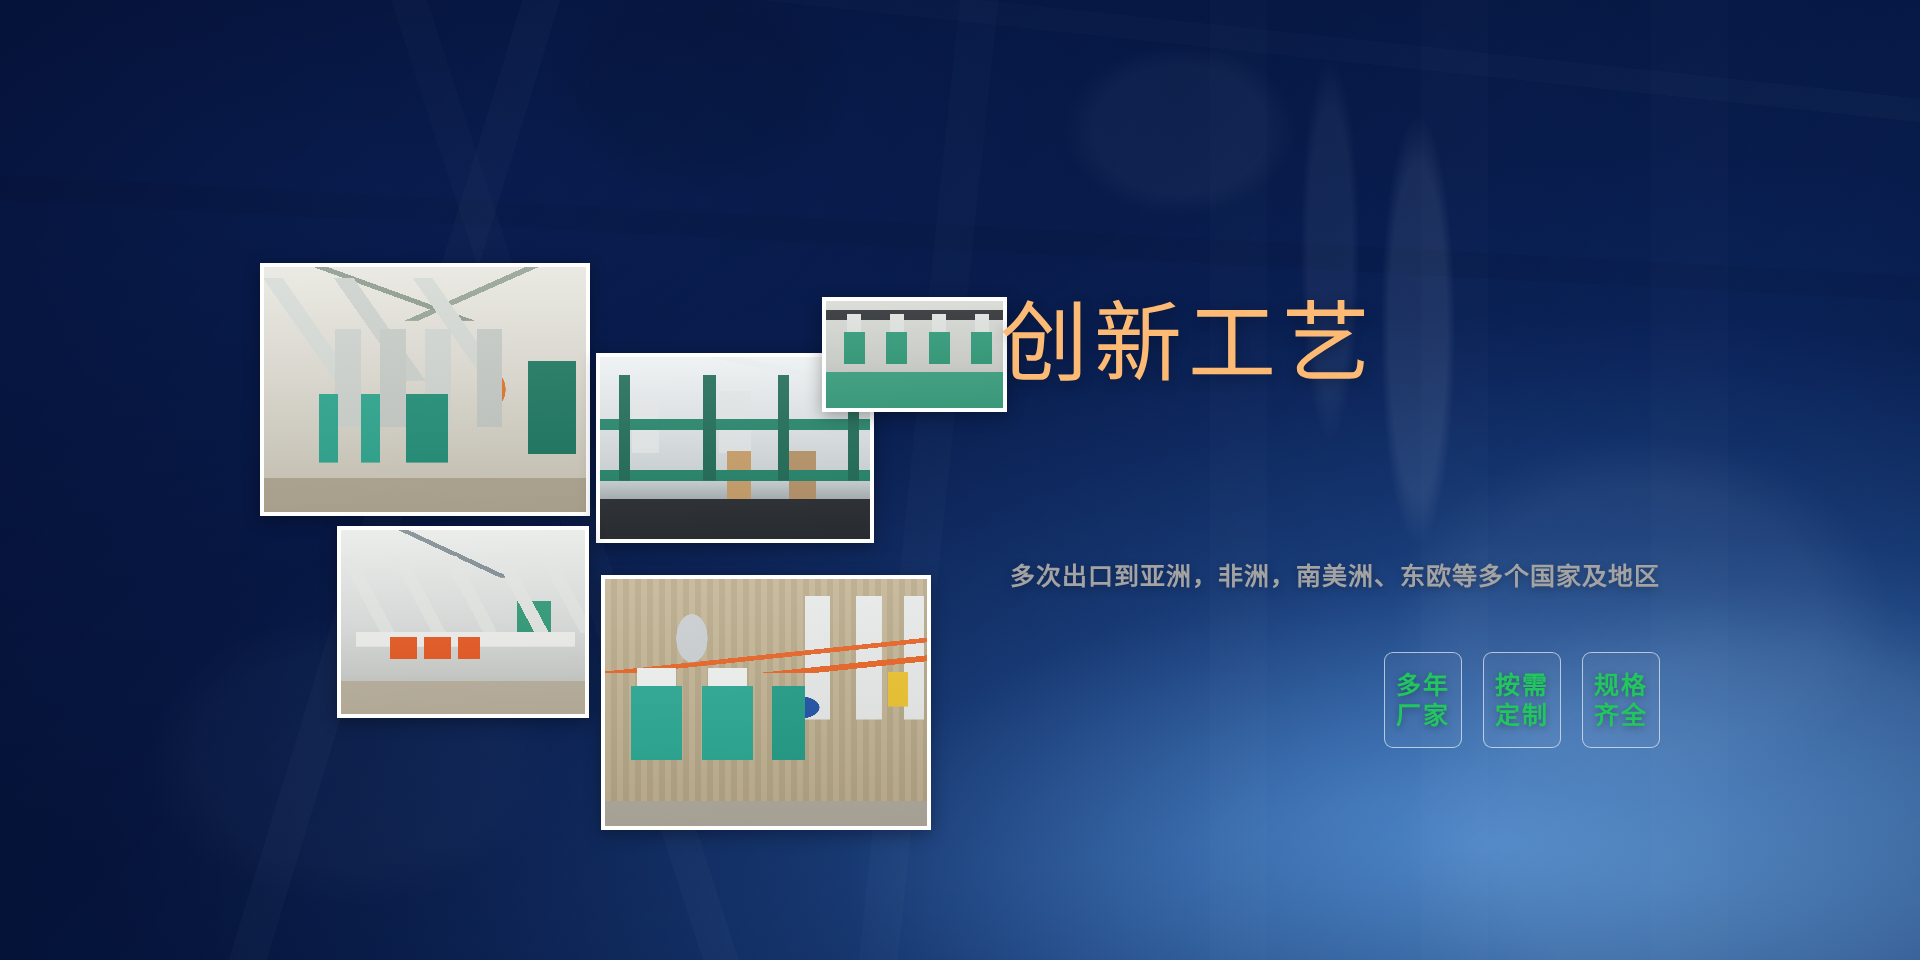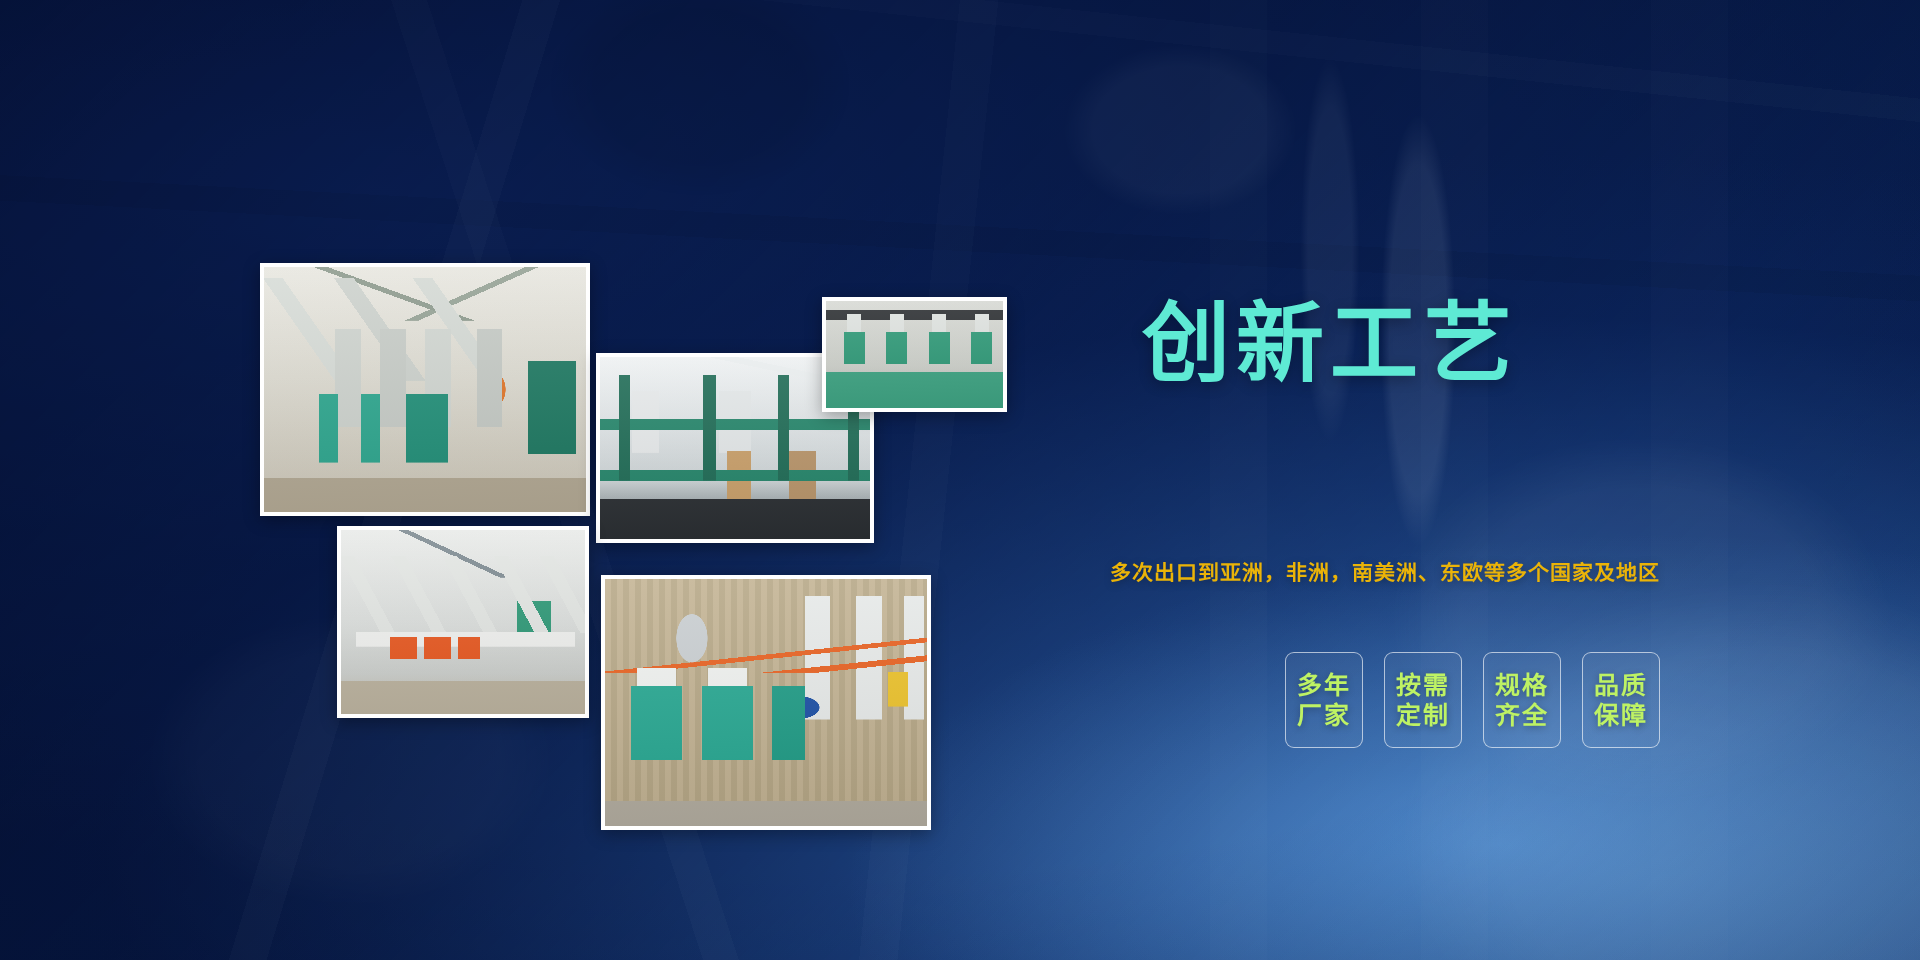--- a/index.html
+++ b/index.html
@@ -162,53 +162,53 @@
       
       repeating-linear-gradient(90deg,#c3b393 0 6px,#b6a786 6px 12px),
       linear-gradient(180deg,#cdbf9f 0%,#c0b190 100%);
   }
 
   
   .copy{position:absolute;left:1000px;top:0;width:920px;height:960px;}
 
   .headline{
     position:absolute;left:0;top:290px;width:660px;
-    text-align:center;
-    color:#5eead4;
-    font-weight:700;
+    text-align:left;
+    color:#fdba74;
+    font-weight:400;
     font-size:88px;
     line-height:1.22;
     letter-spacing:6px;
     text-shadow:0 3px 14px rgba(0,0,0,.30);
     font-family:"Liberation Sans","DejaVu Sans",sans-serif;
   }
   .headline .l1{display:block;}
   .headline .l2{display:block;}
 
   .subtitle{
     position:absolute;left:0;top:556px;width:660px;
     text-align:right;
-    color:#eab308;
-    font-size:21px;
+    color:#a3a3a3;
+    font-size:25px;
     font-weight:700;
     letter-spacing:1px;
     text-shadow:0 2px 8px rgba(0,0,0,.28);
   }
 
   .badges{
     position:absolute;left:0;top:652px;width:660px;
     display:flex;justify-content:flex-end;gap:21px;
   }
   .badge{
     width:78px;height:96px;
     border:1px solid rgba(255,255,255,.62);
     border-radius:9px;
     display:flex;flex-direction:column;
     align-items:center;justify-content:center;
-    color:#bef264;
+    color:#22c55e;
     font-size:25px;font-weight:700;
     line-height:1.22;letter-spacing:2px;
     background:rgba(255,255,255,.045);
     text-shadow:0 2px 7px rgba(0,0,0,.30);
     box-sizing:border-box;
   }
   .badge span{display:block;}
 </style>
 </head>
 <body>
@@ -254,20 +254,16 @@
         <span>厂家</span>
       </div>
       <div class="badge">
         <span>按需</span>
         <span>定制</span>
       </div>
       <div class="badge">
         <span>规格</span>
         <span>齐全</span>
       </div>
-      <div class="badge">
-        <span>品质</span>
-        <span>保障</span>
-      </div>
     </div>
 
   </div>
 </div>
 
 </body></html>

